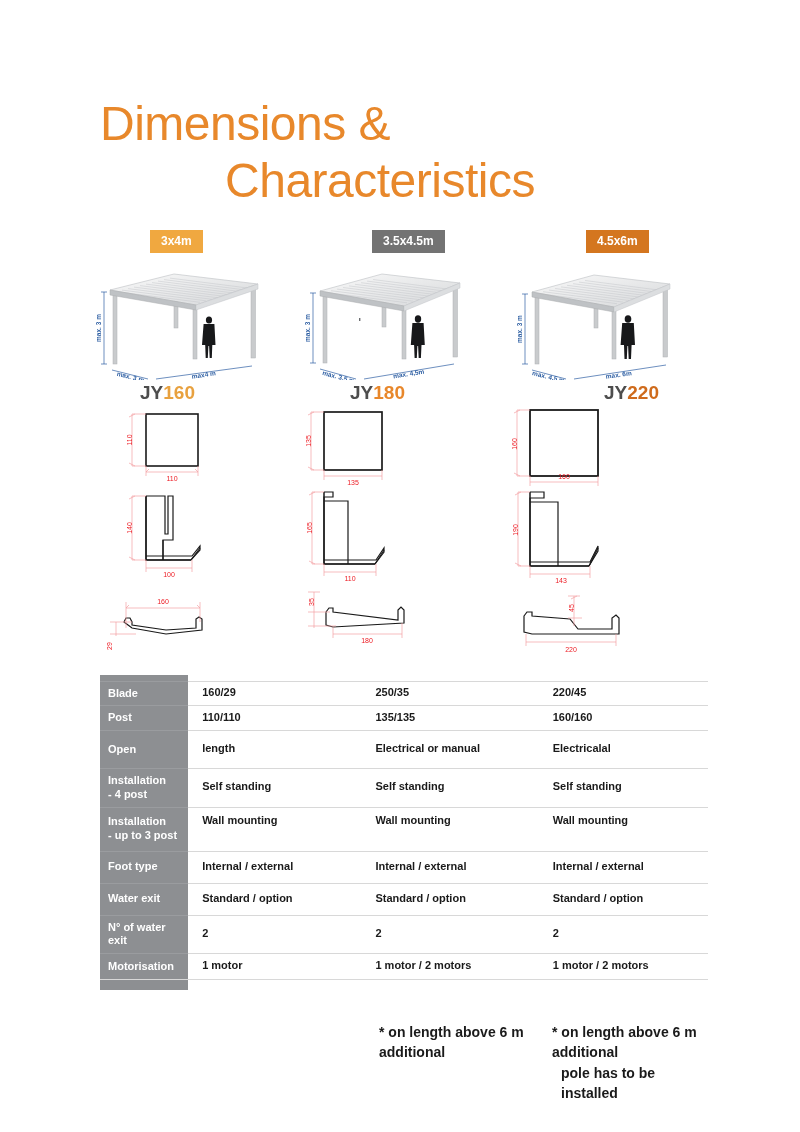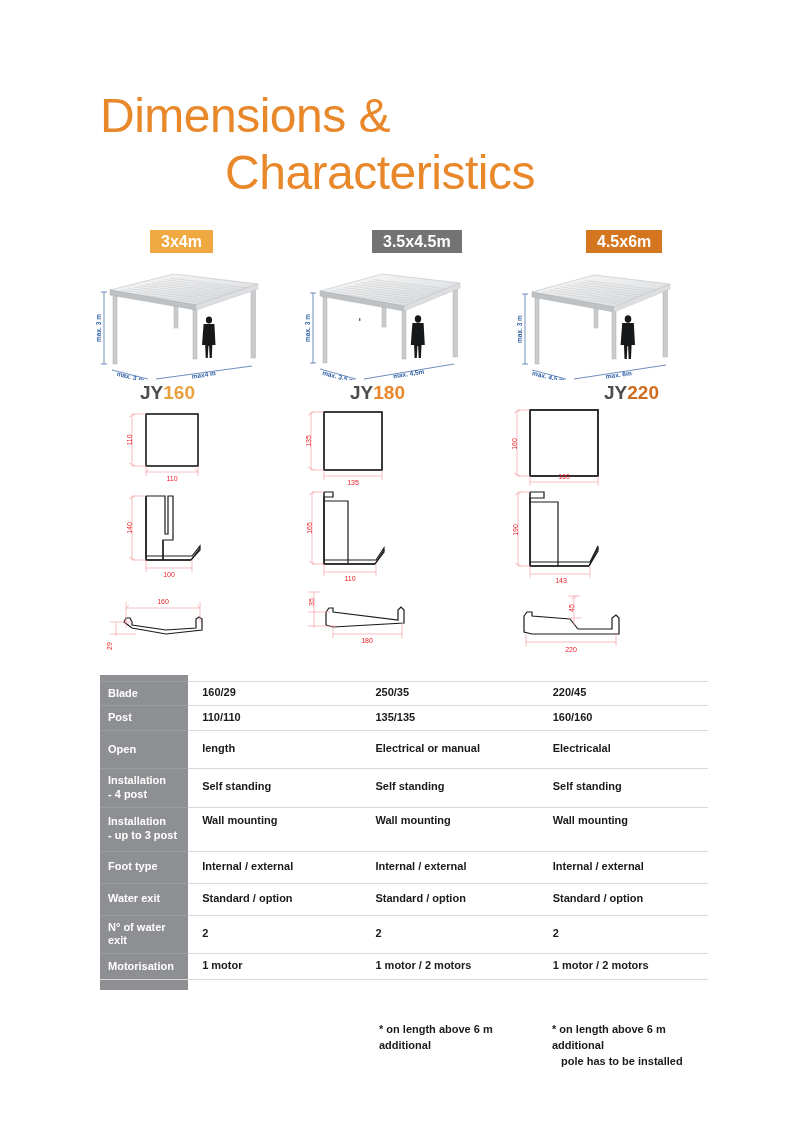--- a/index.html
+++ b/index.html
@@ -7,21 +7,21 @@
     width: 800px; height: 1132px;
     background: #ffffff;
     font-family: "Liberation Sans", sans-serif;
     overflow: hidden;
     position: relative;
   }
 
   
   .title {
     position: absolute;
-    left: 100px; top: 88px;
+    left: 100px; top: 96px;
     width: 560px;
     color: #e8882b;
     font-size: 48px;
     line-height: 1.18;
     font-weight: normal;
     letter-spacing: -0.5px;
   }
   .title .l2 { display: block; text-align: center; }
 
   
@@ -30,21 +30,21 @@
     left: 96px; top: 230px;
     width: 620px;
     display: flex;
   }
   .col { width: 206px; position: relative; }
 
   
   .badge {
     display: inline-block;
     color: #ffffff;
-    font-size: 16px;
+    font-size: 12px;
     font-weight: bold;
     padding: 4px 11px 4px 11px;
     line-height: 15px;
   }
   .badge-wrap { height: 26px; }
   .c1 .badge-wrap { padding-left: 54px; }
   .c2 .badge-wrap { padding-left: 70px; }
   .c3 .badge-wrap { padding-left: 78px; }
 
   
@@ -102,21 +102,21 @@
   .val.pad3 { padding-left: 18px; }
   .spacer-top { height: 6px; background: #8d8f92; }
   .spacer-bot { height: 10px; background: #8d8f92; }
 
   
   .notes {
     position: absolute;
     left: 100px; top: 1022px;
     width: 608px;
     display: flex;
-    font-size: 11px;
+    font-size: 14px;
     font-weight: bold;
     color: #1a1a1a;
     line-height: 1.45;
   }
   .notes .n { width: 173px; }
   .notes .nspacer { width: 88px; }
   .notes .n1 { padding-left: 18px; }
   .notes .n2 { padding-left: 18px; }
   .notes .n2 .ind { display: block; padding-left: 9px; }
 </style>

